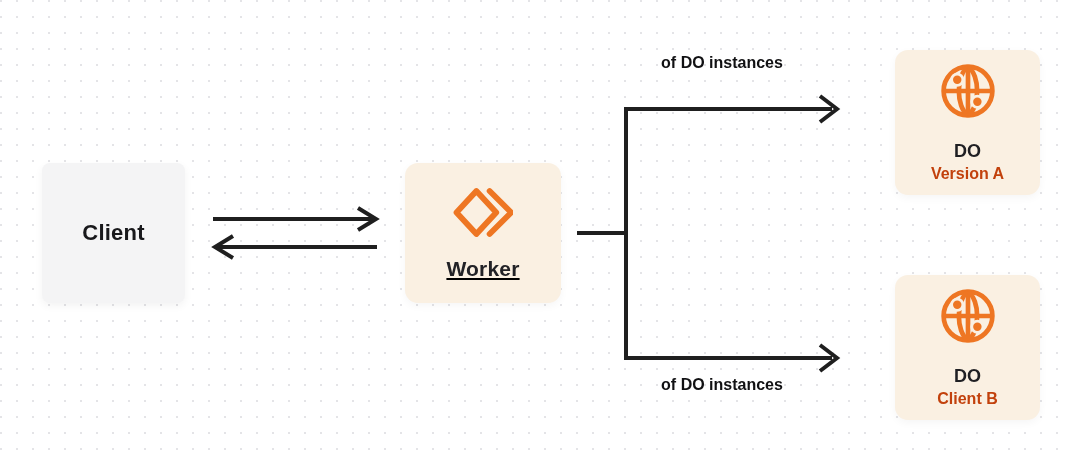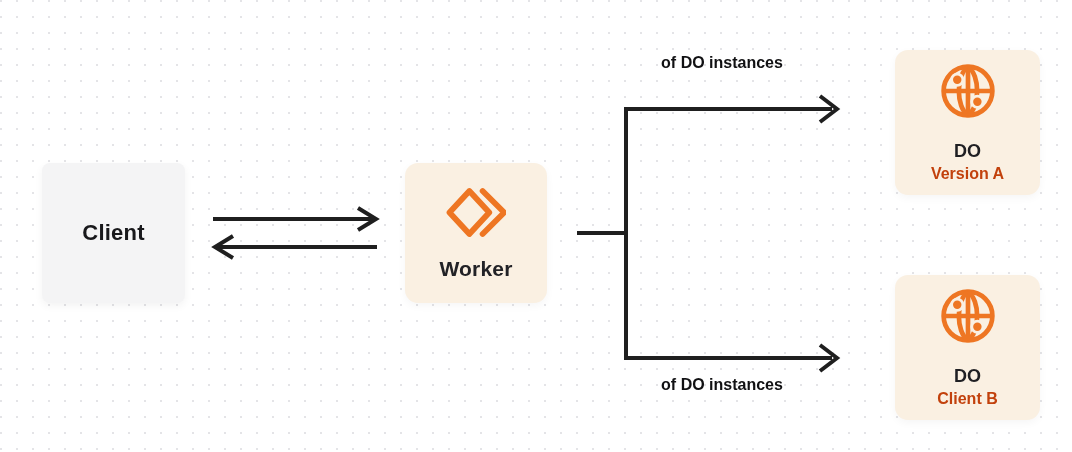--- a/index.html
+++ b/index.html
@@ -48,22 +48,23 @@
   }
 
   .node-accent {
     background: #faf0e2;
     border-radius: 13px;
     box-shadow: 0 3px 8px rgba(0,0,0,0.04);
   }
 
   .node-worker {
     left: 405px; top: 163px;
-    width: 142px; height: 140px;
+    width: 156px; height: 140px;
     gap: 18px;
+    text-decoration: underline;
   }
   .node-worker .label {
     font-size: 21px;
     font-weight: 700;
     color: #222226;
     letter-spacing: 0.2px;
   }
 
   .node-do {
     left: 895px;

